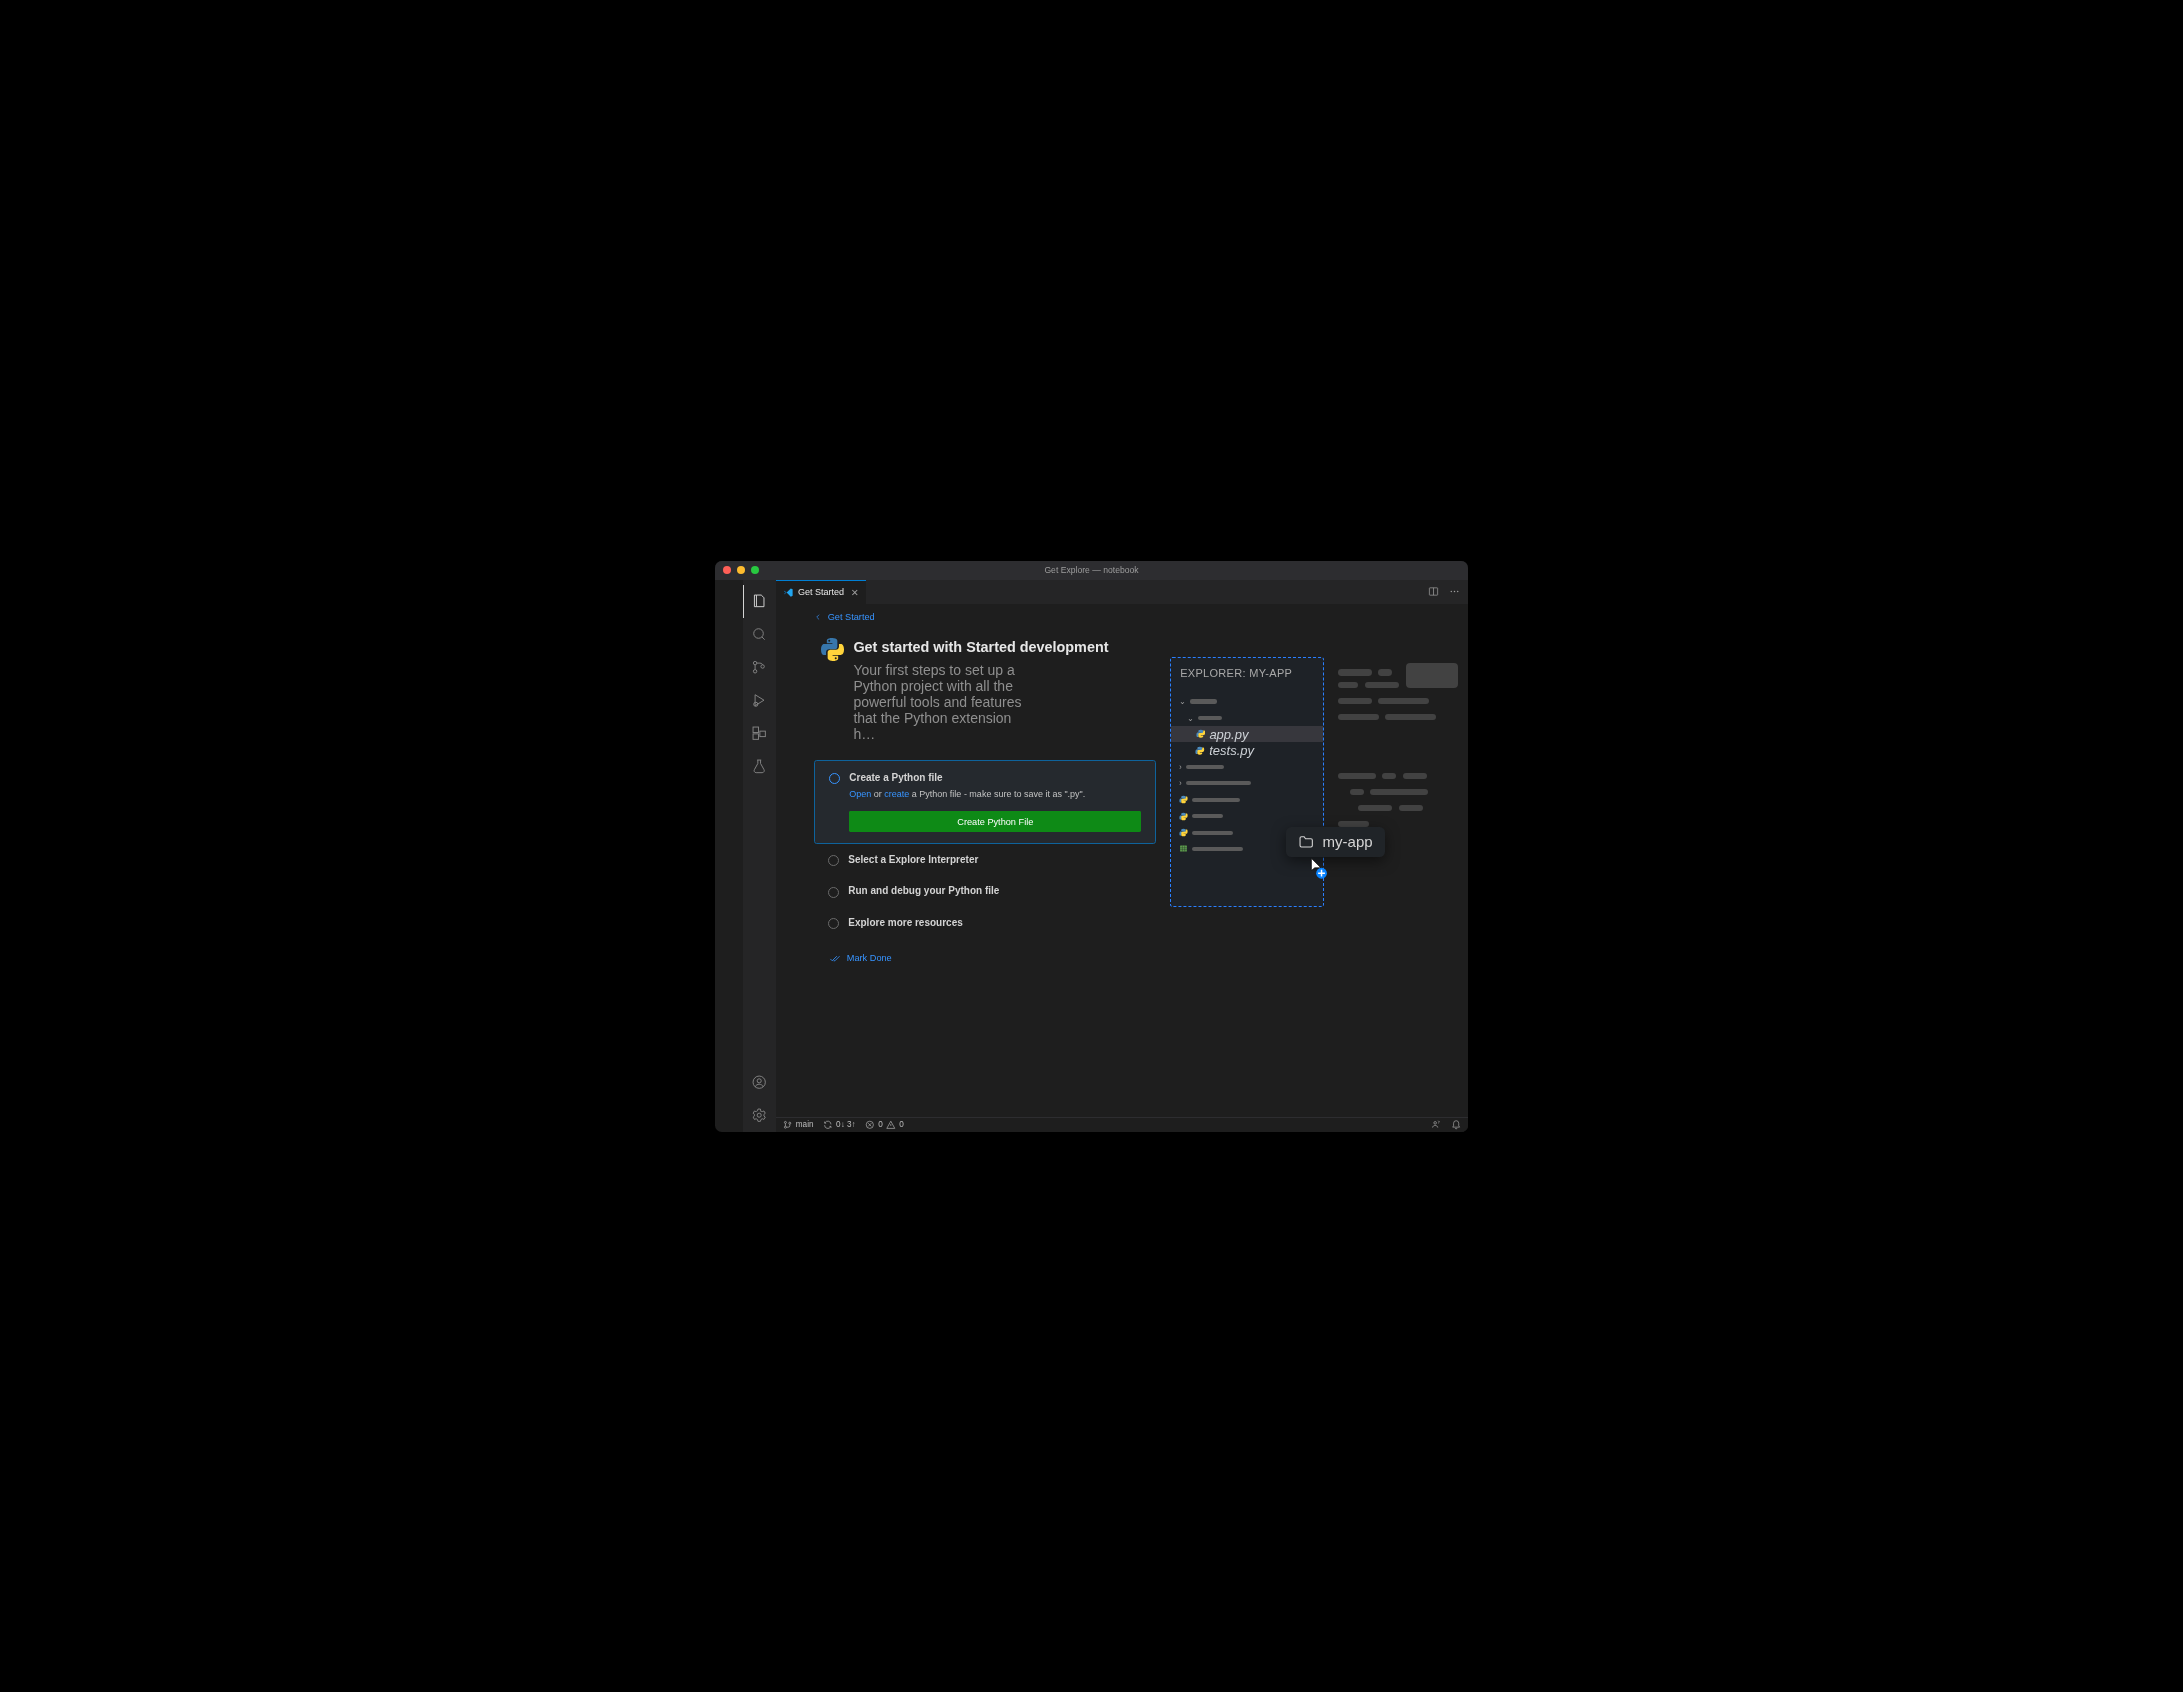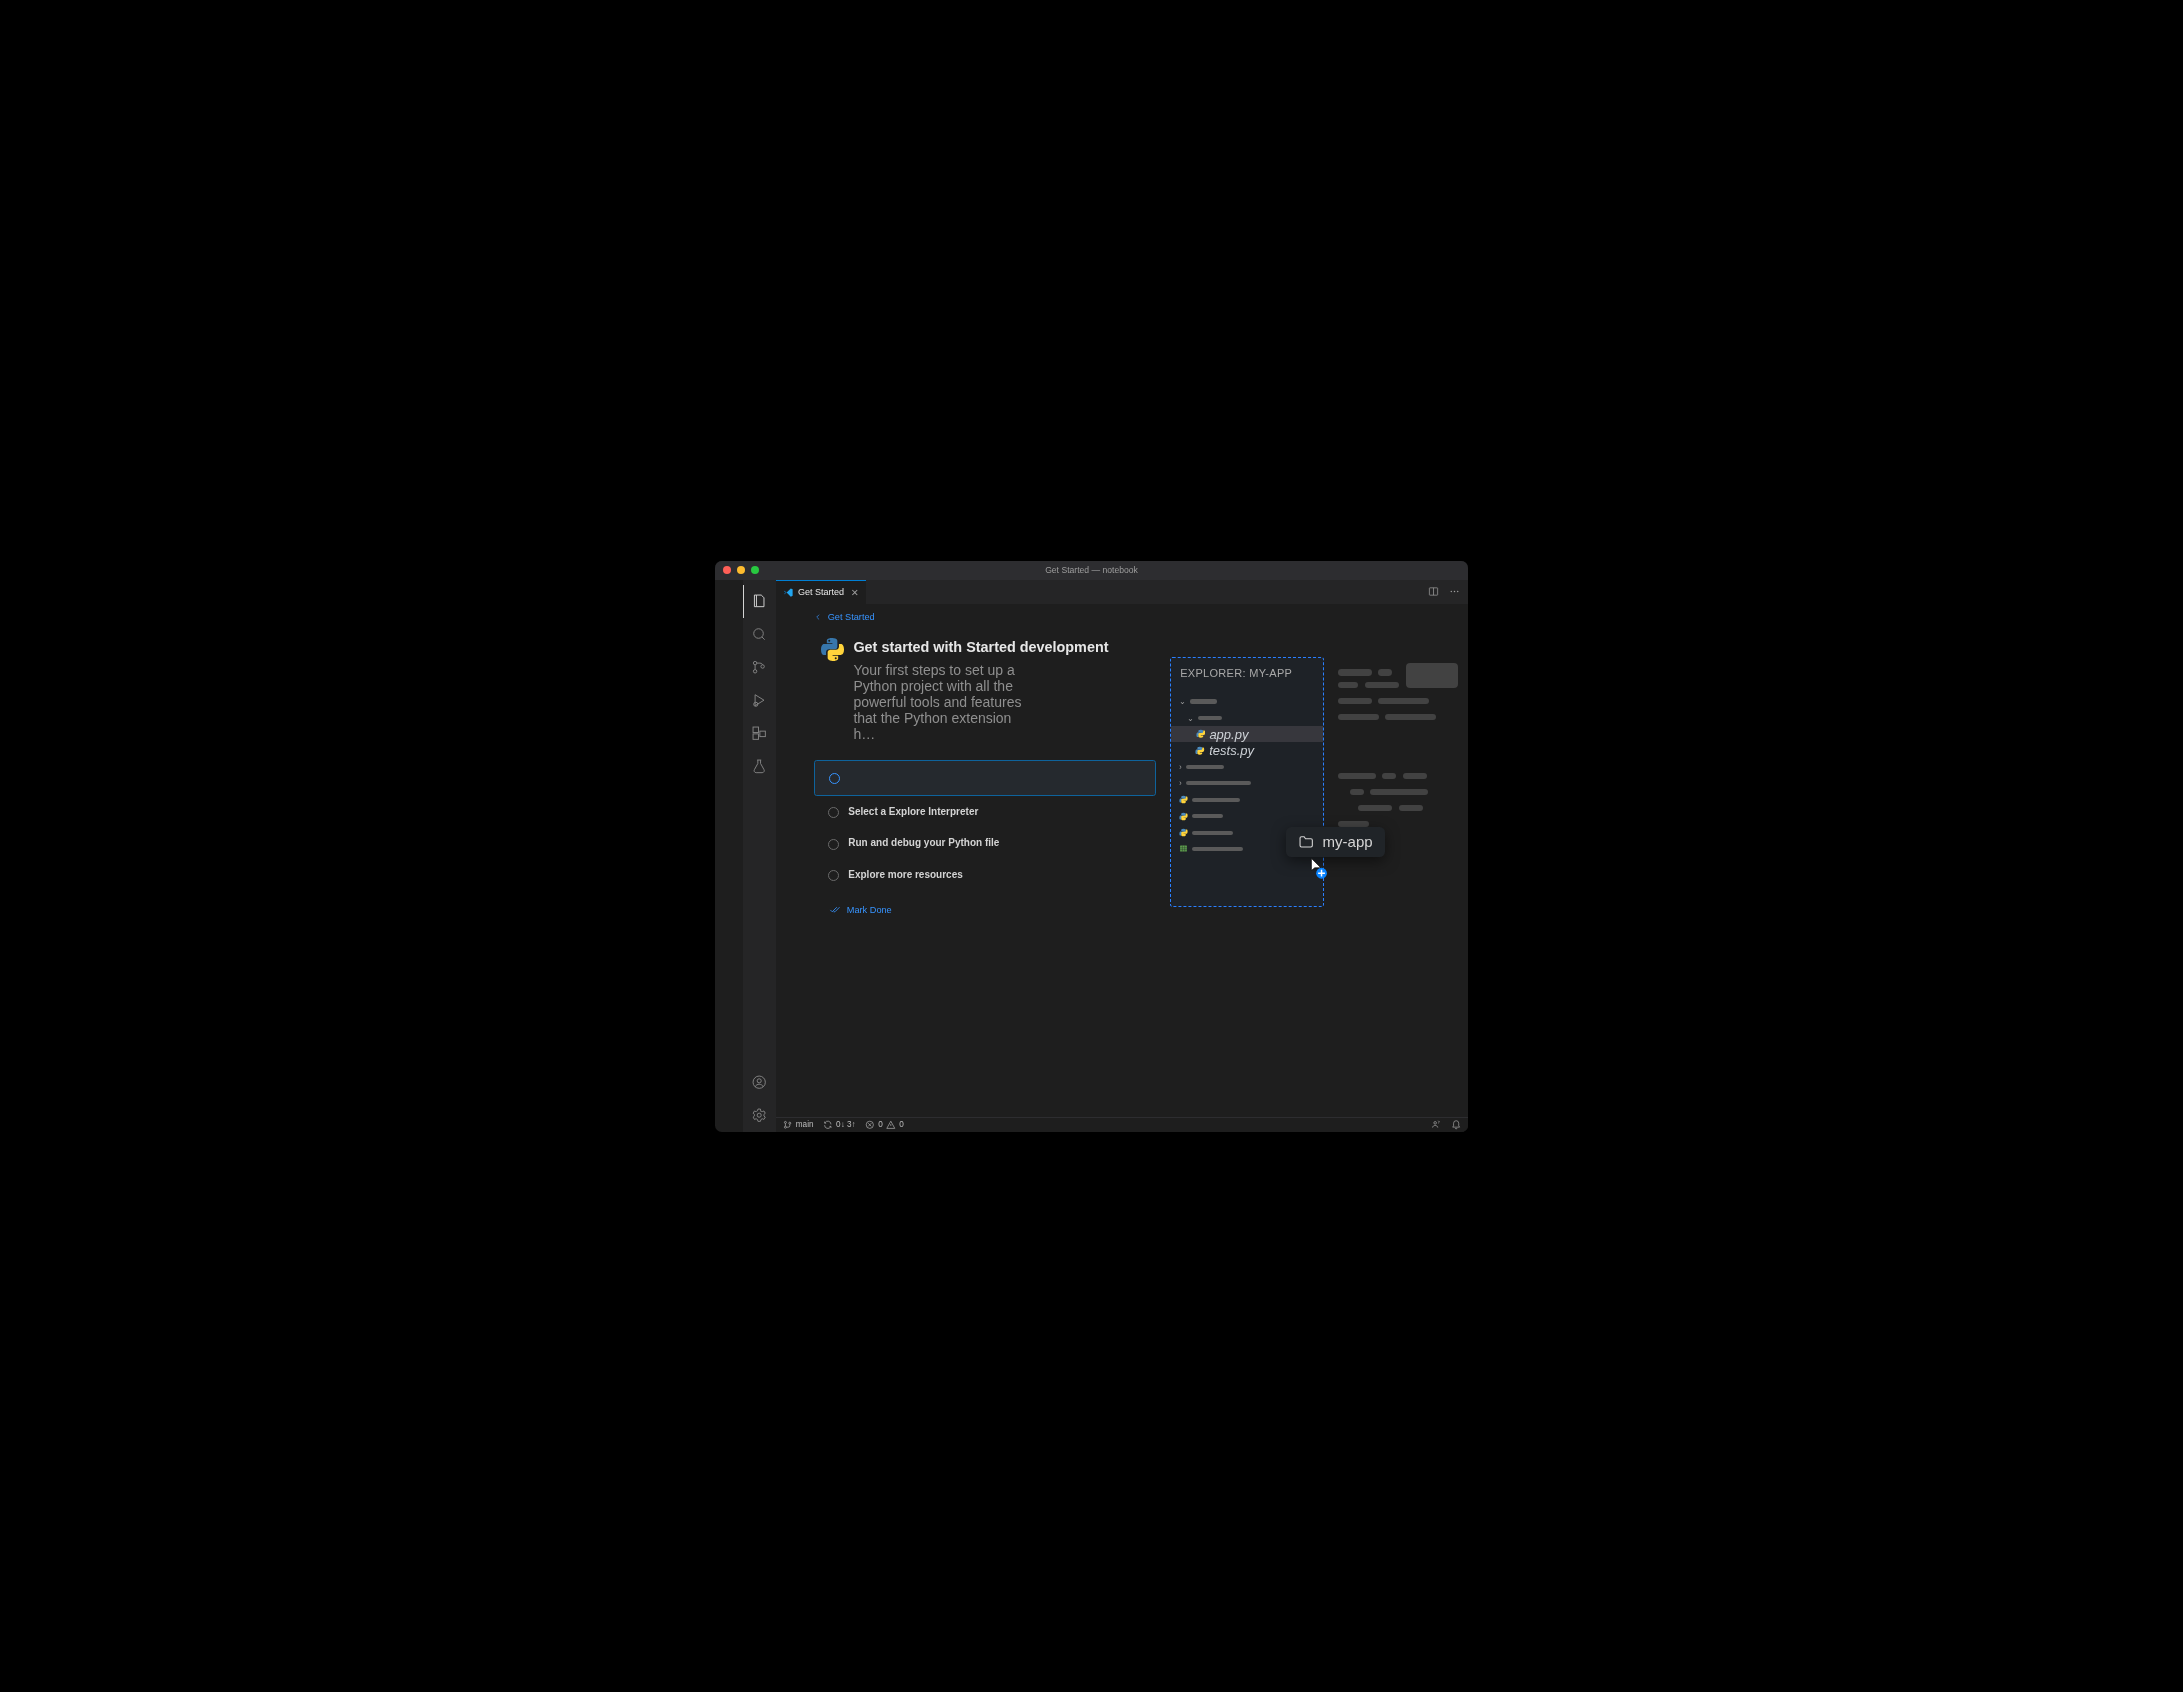--- a/index.html
+++ b/index.html
@@ -144,21 +144,21 @@
 
 <div class="outer-wrap">
   <div class="window">
 
     <div class="titlebar">
       <div class="traffic">
         <span class="tl-close"></span>
         <span class="tl-min"></span>
         <span class="tl-max"></span>
       </div>
-      <div class="titlebar-title">Get Started — notebook</div>
+      <div class="titlebar-title">Get Explore — notebook</div>
     </div>
 
     <div class="body">
 
       <div class="activitybar">
         <div class="act-icon active">
           <svg width="16.4" height="16.4" viewBox="0 0 24 24" fill="none" stroke="currentColor" stroke-width="1.4">
               <path d="M8 3h7l4 4v13H8z"></path>
               <path d="M8 3H5v17h3"></path>
             </svg>
@@ -258,20 +258,27 @@
               <div class="hero-text">
                 <h1>Get started with Started development</h1>
                 <p>Your first steps to set up a Python project with all the powerful tools and features that the Python extension h…</p>
               </div>
             </div>
 
             <div class="walkthrough">
 
               <div class="step active">
                 <span class="radio"></span>
+                <div style="flex:1">
+                  <div class="label">Create a Python file</div>
+                  <div class="step-body">
+                    <a href="#">Open</a><span> or </span><a href="#">create</a><span> a Python file - make sure to save it as ".py".</span>
+                  </div>
+                  <button class="primary-btn">Create Python File</button>
+                </div>
               </div>
 
               <div class="step">
                 <span class="radio"></span>
                 <div class="label">Select a Explore Interpreter</div>
               </div>
 
               <div class="step">
                 <span class="radio"></span>
                 <div class="label">Run and debug your Python file</div>

